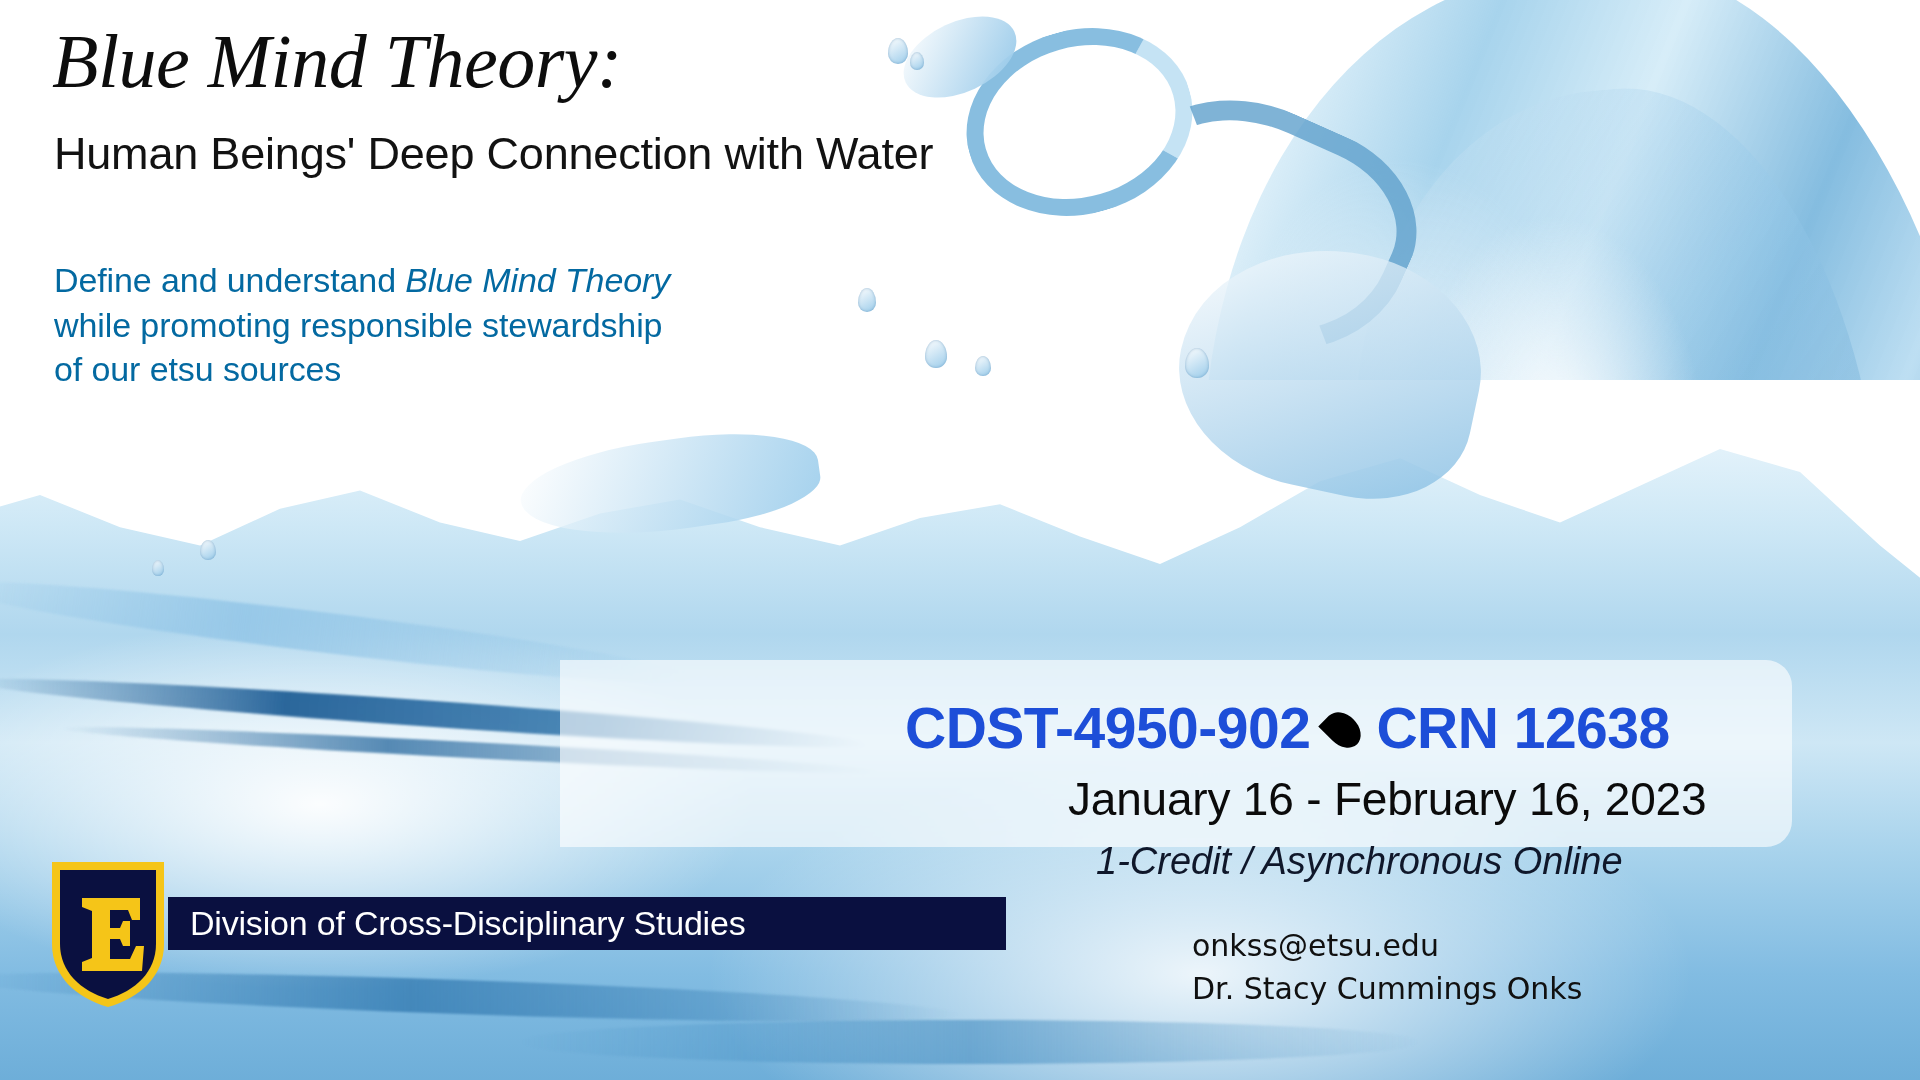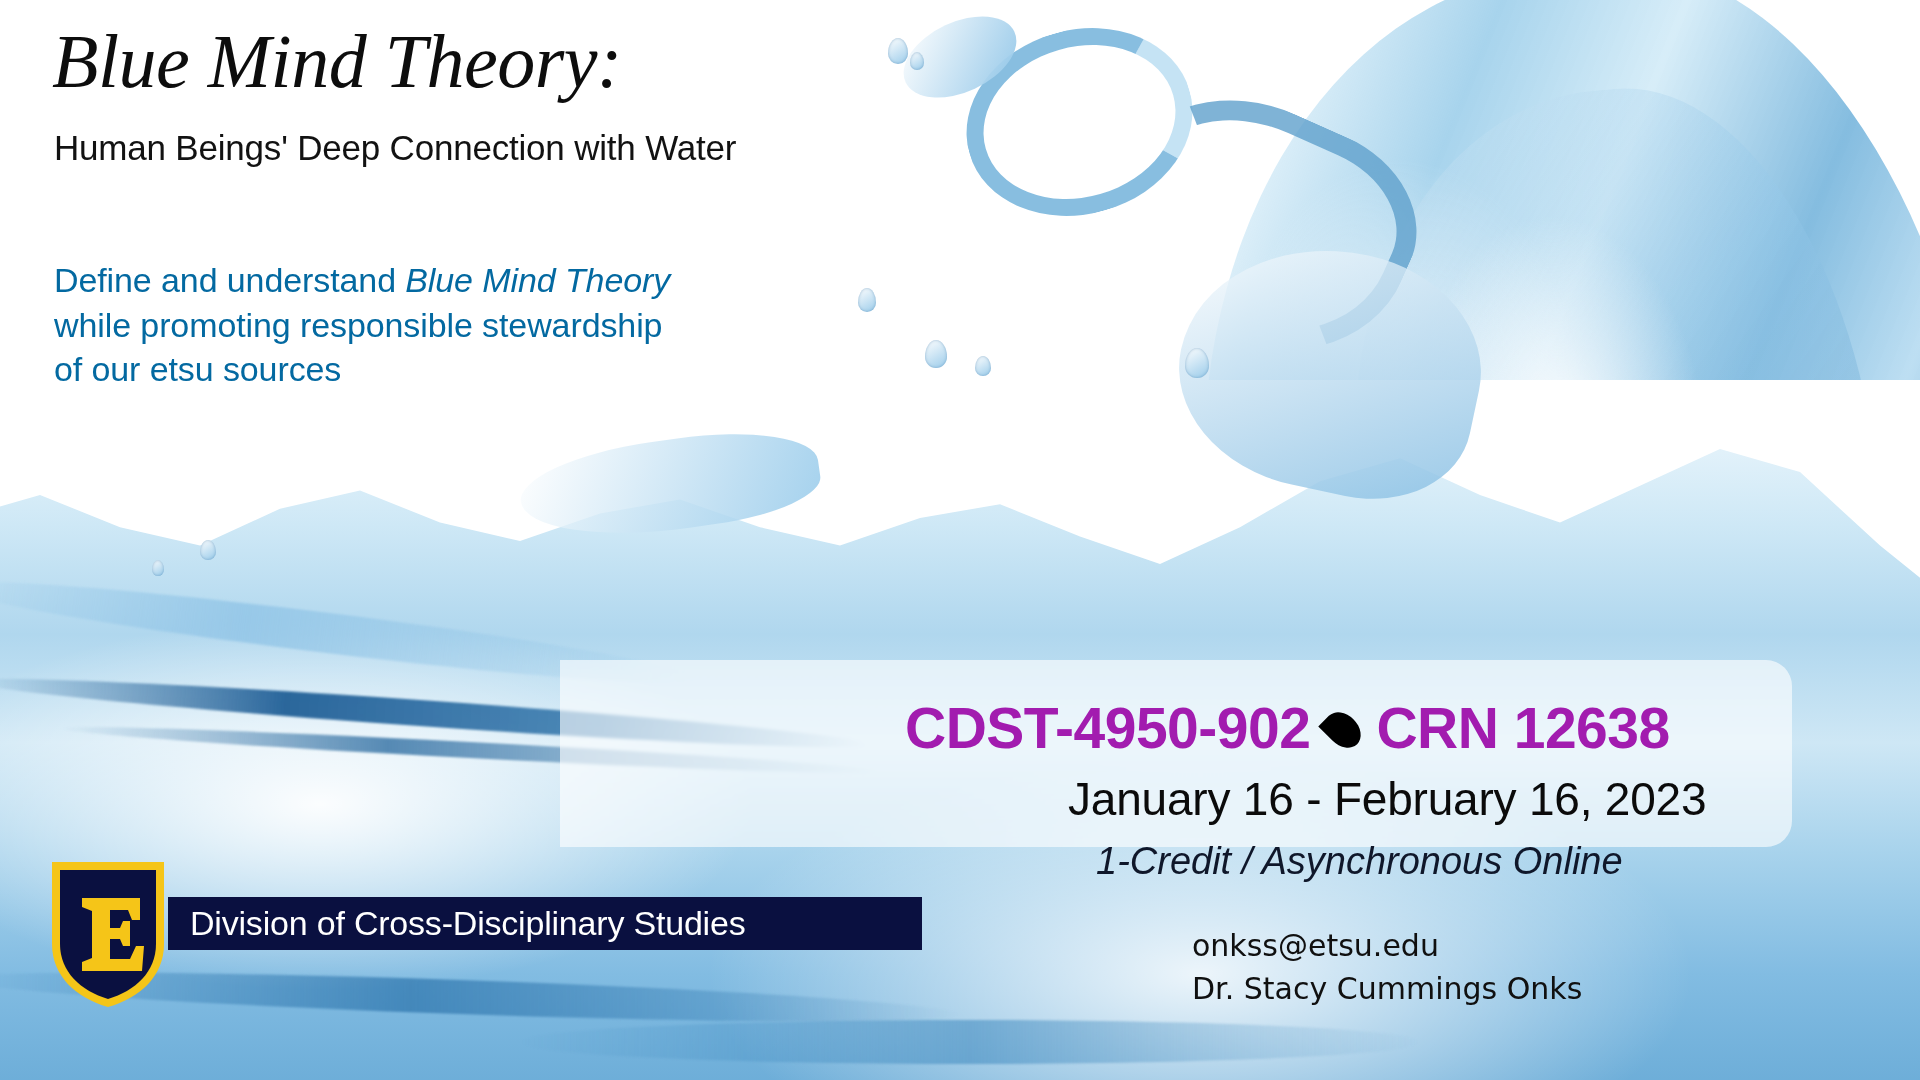--- a/index.html
+++ b/index.html
@@ -78,42 +78,42 @@
   #headline{
     position:absolute;left:52px;top:22px;
     font-family:"Liberation Serif", serif;
     font-style:italic;font-weight:400;
     font-size:76px;line-height:1.05;color:#0d0d0d;
     letter-spacing:-0.5px;white-space:nowrap;
   }
   #subhead{
     position:absolute;left:54px;top:128px;
     font-family:"Liberation Sans", sans-serif;
-    font-size:35px;font-weight:400;color:#121212;
+    font-size:45px;font-weight:400;color:#121212;
     letter-spacing:-0.2px;white-space:nowrap;
   }
   #blurb{
     position:absolute;left:54px;top:258px;
     font-family:Liberation Sans, sans-serif;
     font-size:34px;line-height:1.31;color:#0369a1;
     letter-spacing:-0.1px;
   }
   #blurb em{font-style:italic;}
 
   
   #course-panel{
     position:absolute;left:560px;top:660px;width:1232px;height:187px;
     background:rgba(255,255,255,.62);
     border-radius:0 26px 26px 0;
     backdrop-filter:blur(1px);
   }
   #course-code{
     position:absolute;left:905px;top:695px;
     font-family:"Liberation Sans", sans-serif;
-    font-weight:bold;font-size:57px;color:#a21caf;
+    font-weight:bold;font-size:57px;color:#1d4ed8;
     letter-spacing:-0.5px;white-space:nowrap;
     display:flex;align-items:center;gap:18px;
   }
   .waterdrop-bullet{
     display:inline-block;width:30px;height:40px;position:relative;top:2px;
     background:#000;
     border-radius:0 60% 60% 60%;
     transform:rotate(-45deg);
     flex:0 0 auto;
   }
@@ -131,21 +131,21 @@
     position:absolute;left:1192px;top:925px;
     font-family:"DejaVu Sans", sans-serif;
     font-size:30px;line-height:1.42;color:#101010;white-space:nowrap;
   }
 
   
   #etsu-shield{
     position:absolute;left:48px;top:858px;width:120px;height:152px;
   }
   #division-banner{
-    position:absolute;left:168px;top:897px;width:754px;height:53px;
+    position:absolute;left:168px;top:897px;width:838px;height:53px;
     background:#0a1040;
     display:flex;align-items:center;
   }
   #division-label{
     color:#ffffff;font-family:"Liberation Sans", sans-serif;
     font-size:34px;letter-spacing:-0.2px;padding-left:22px;white-space:nowrap;
   }
 </style>
 </head>
 <body>

